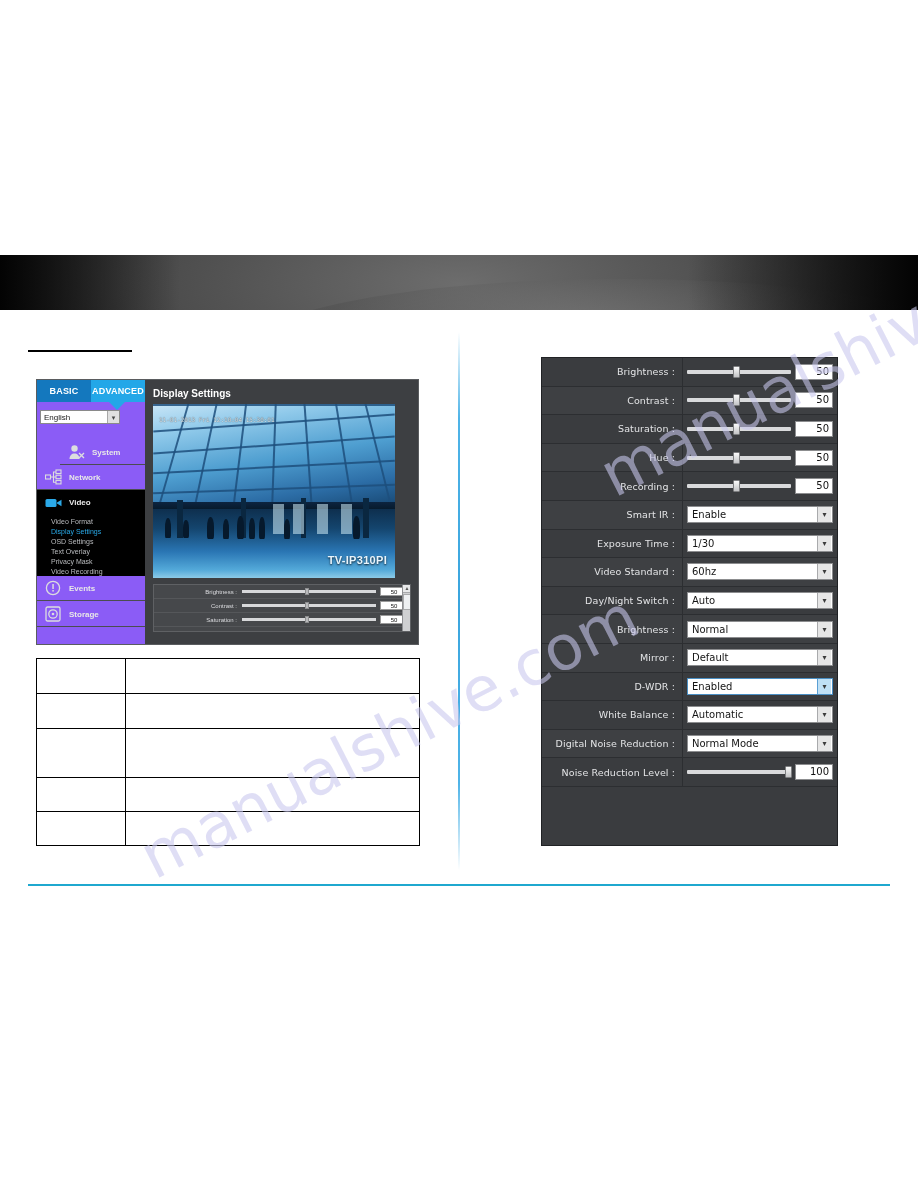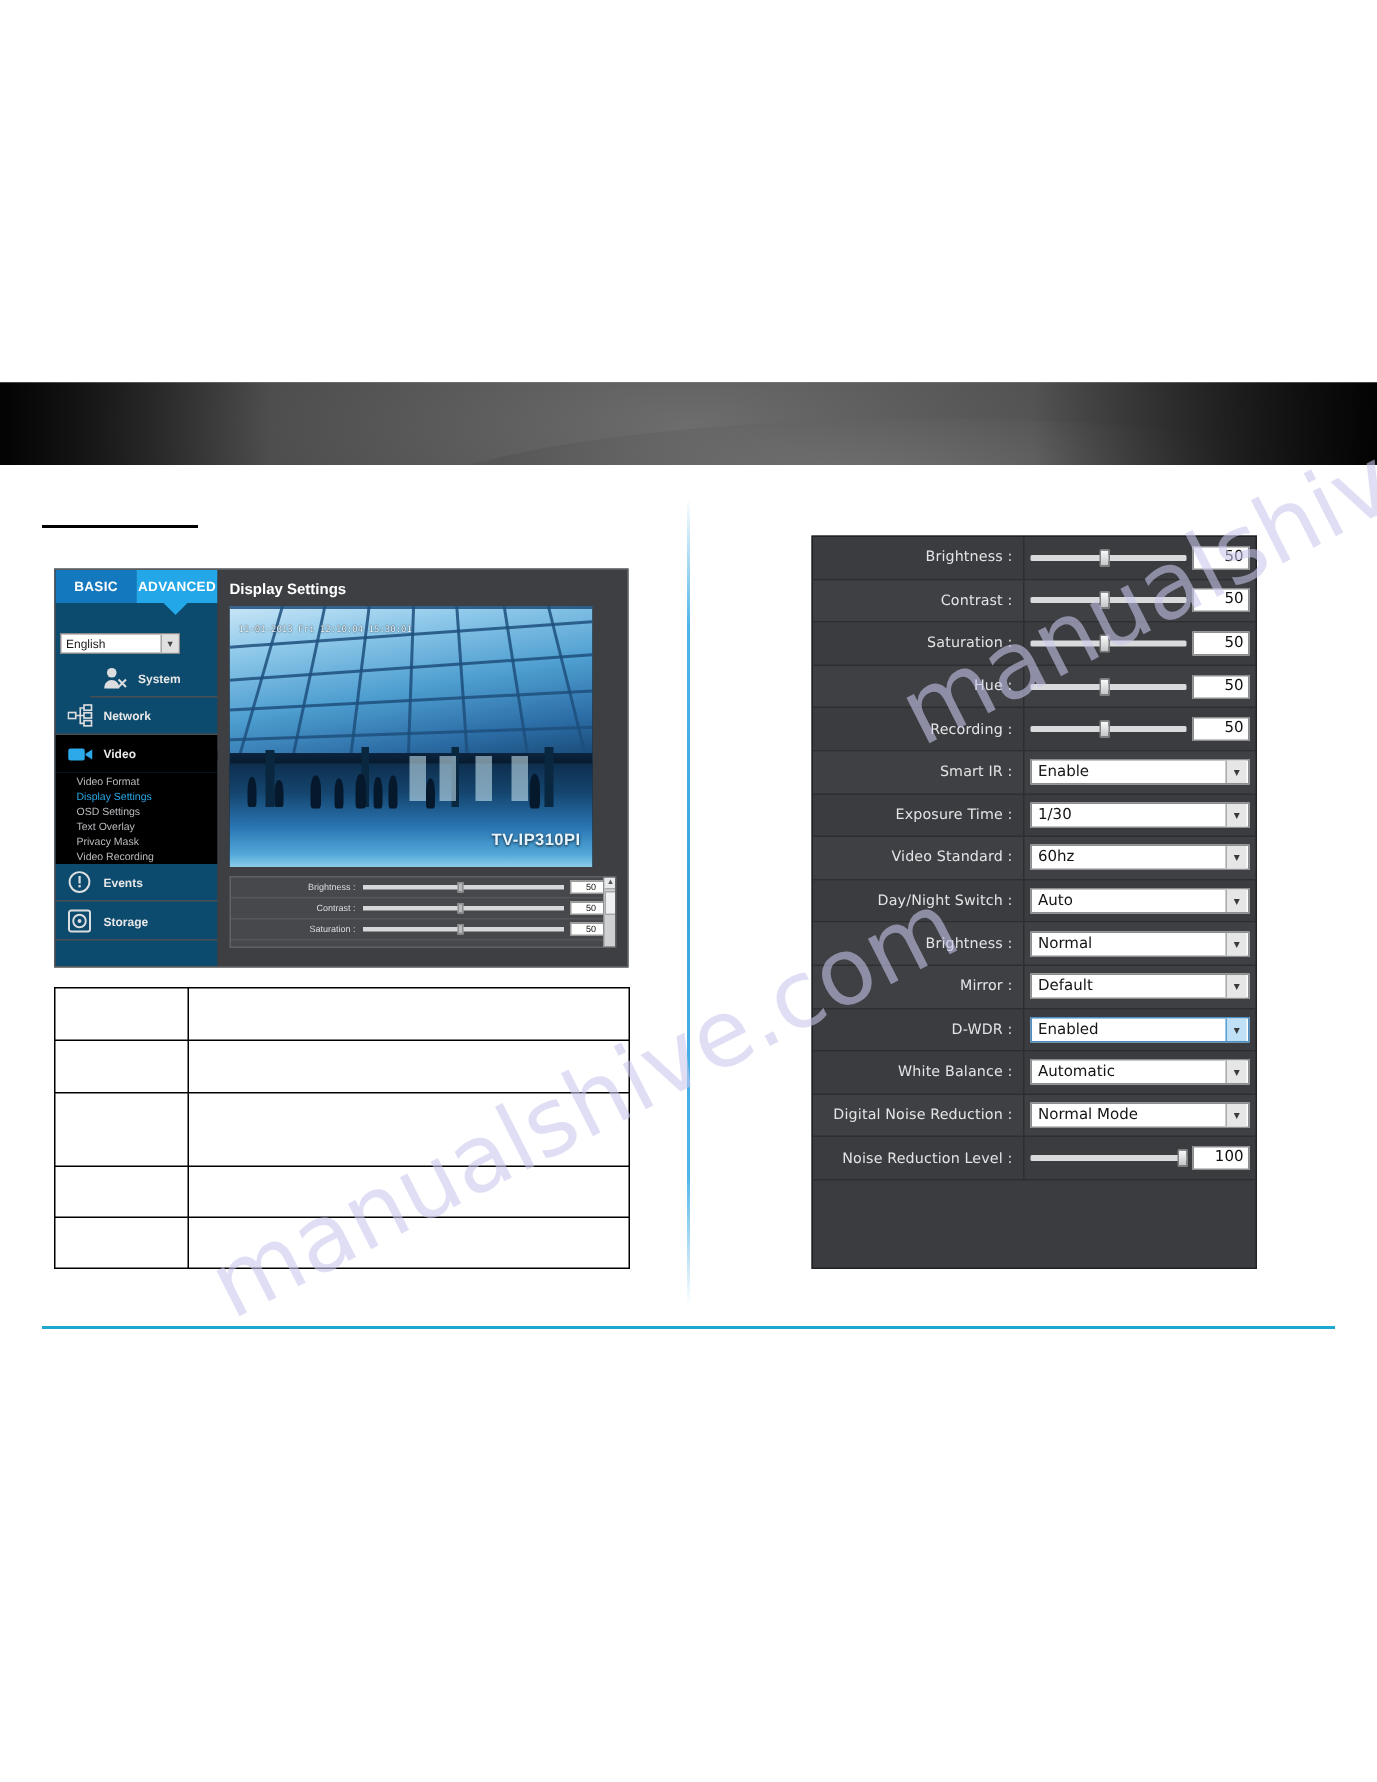--- a/index.html
+++ b/index.html
@@ -69,36 +69,36 @@
   }
 
   
   .cam-ui {
     position: absolute; left: 36px; top: 379px; width: 383px; height: 266px;
     background: #3d3f42; border: 1px solid #5a5c5f; z-index: 12;
     overflow: hidden;
   }
   .cam-sidebar {
     position: absolute; left: 0; top: 0; width: 108px; height: 266px;
-    background: #0c4a6e;
+    background: #8b5cf6;
   }
   .tabs { position: absolute; left: 0; top: 0; width: 108px; height: 22px; display: flex; }
   .tab {
     flex: 1; height: 22px; line-height: 22px; text-align: center;
     font-size: 9px; font-weight: bold; color: #ffffff; letter-spacing: .2px;
   }
   .tab-basic { background: #1478be; }
   .tab-adv   { background: #23a7e8; }
   .tab-pointer {
     position: absolute; left: 72px; top: 22px; width: 0; height: 0;
     border-left: 8px solid transparent; border-right: 8px solid transparent;
     border-top: 8px solid #23a7e8;
   }
   .lang-select {
-    position: absolute; left: 3px; top: 42px; width: 80px; height: 14px;
+    position: absolute; left: 3px; top: 30px; width: 80px; height: 14px;
     background: #ffffff; border: 1px solid #8a8a8a;
     font-size: 8px; color: #1a1a1a; line-height: 13px; padding-left: 3px;
     display: flex; align-items: center; justify-content: space-between; text-align: center;
   }
   .lang-arrow {
     width: 12px; height: 12px; background: #e0e0e0; border-left: 1px solid #a8a8a8;
     display: flex; align-items: center; justify-content: center;
     font-size: 7px; color: #444;
   }
   .nav-item {

